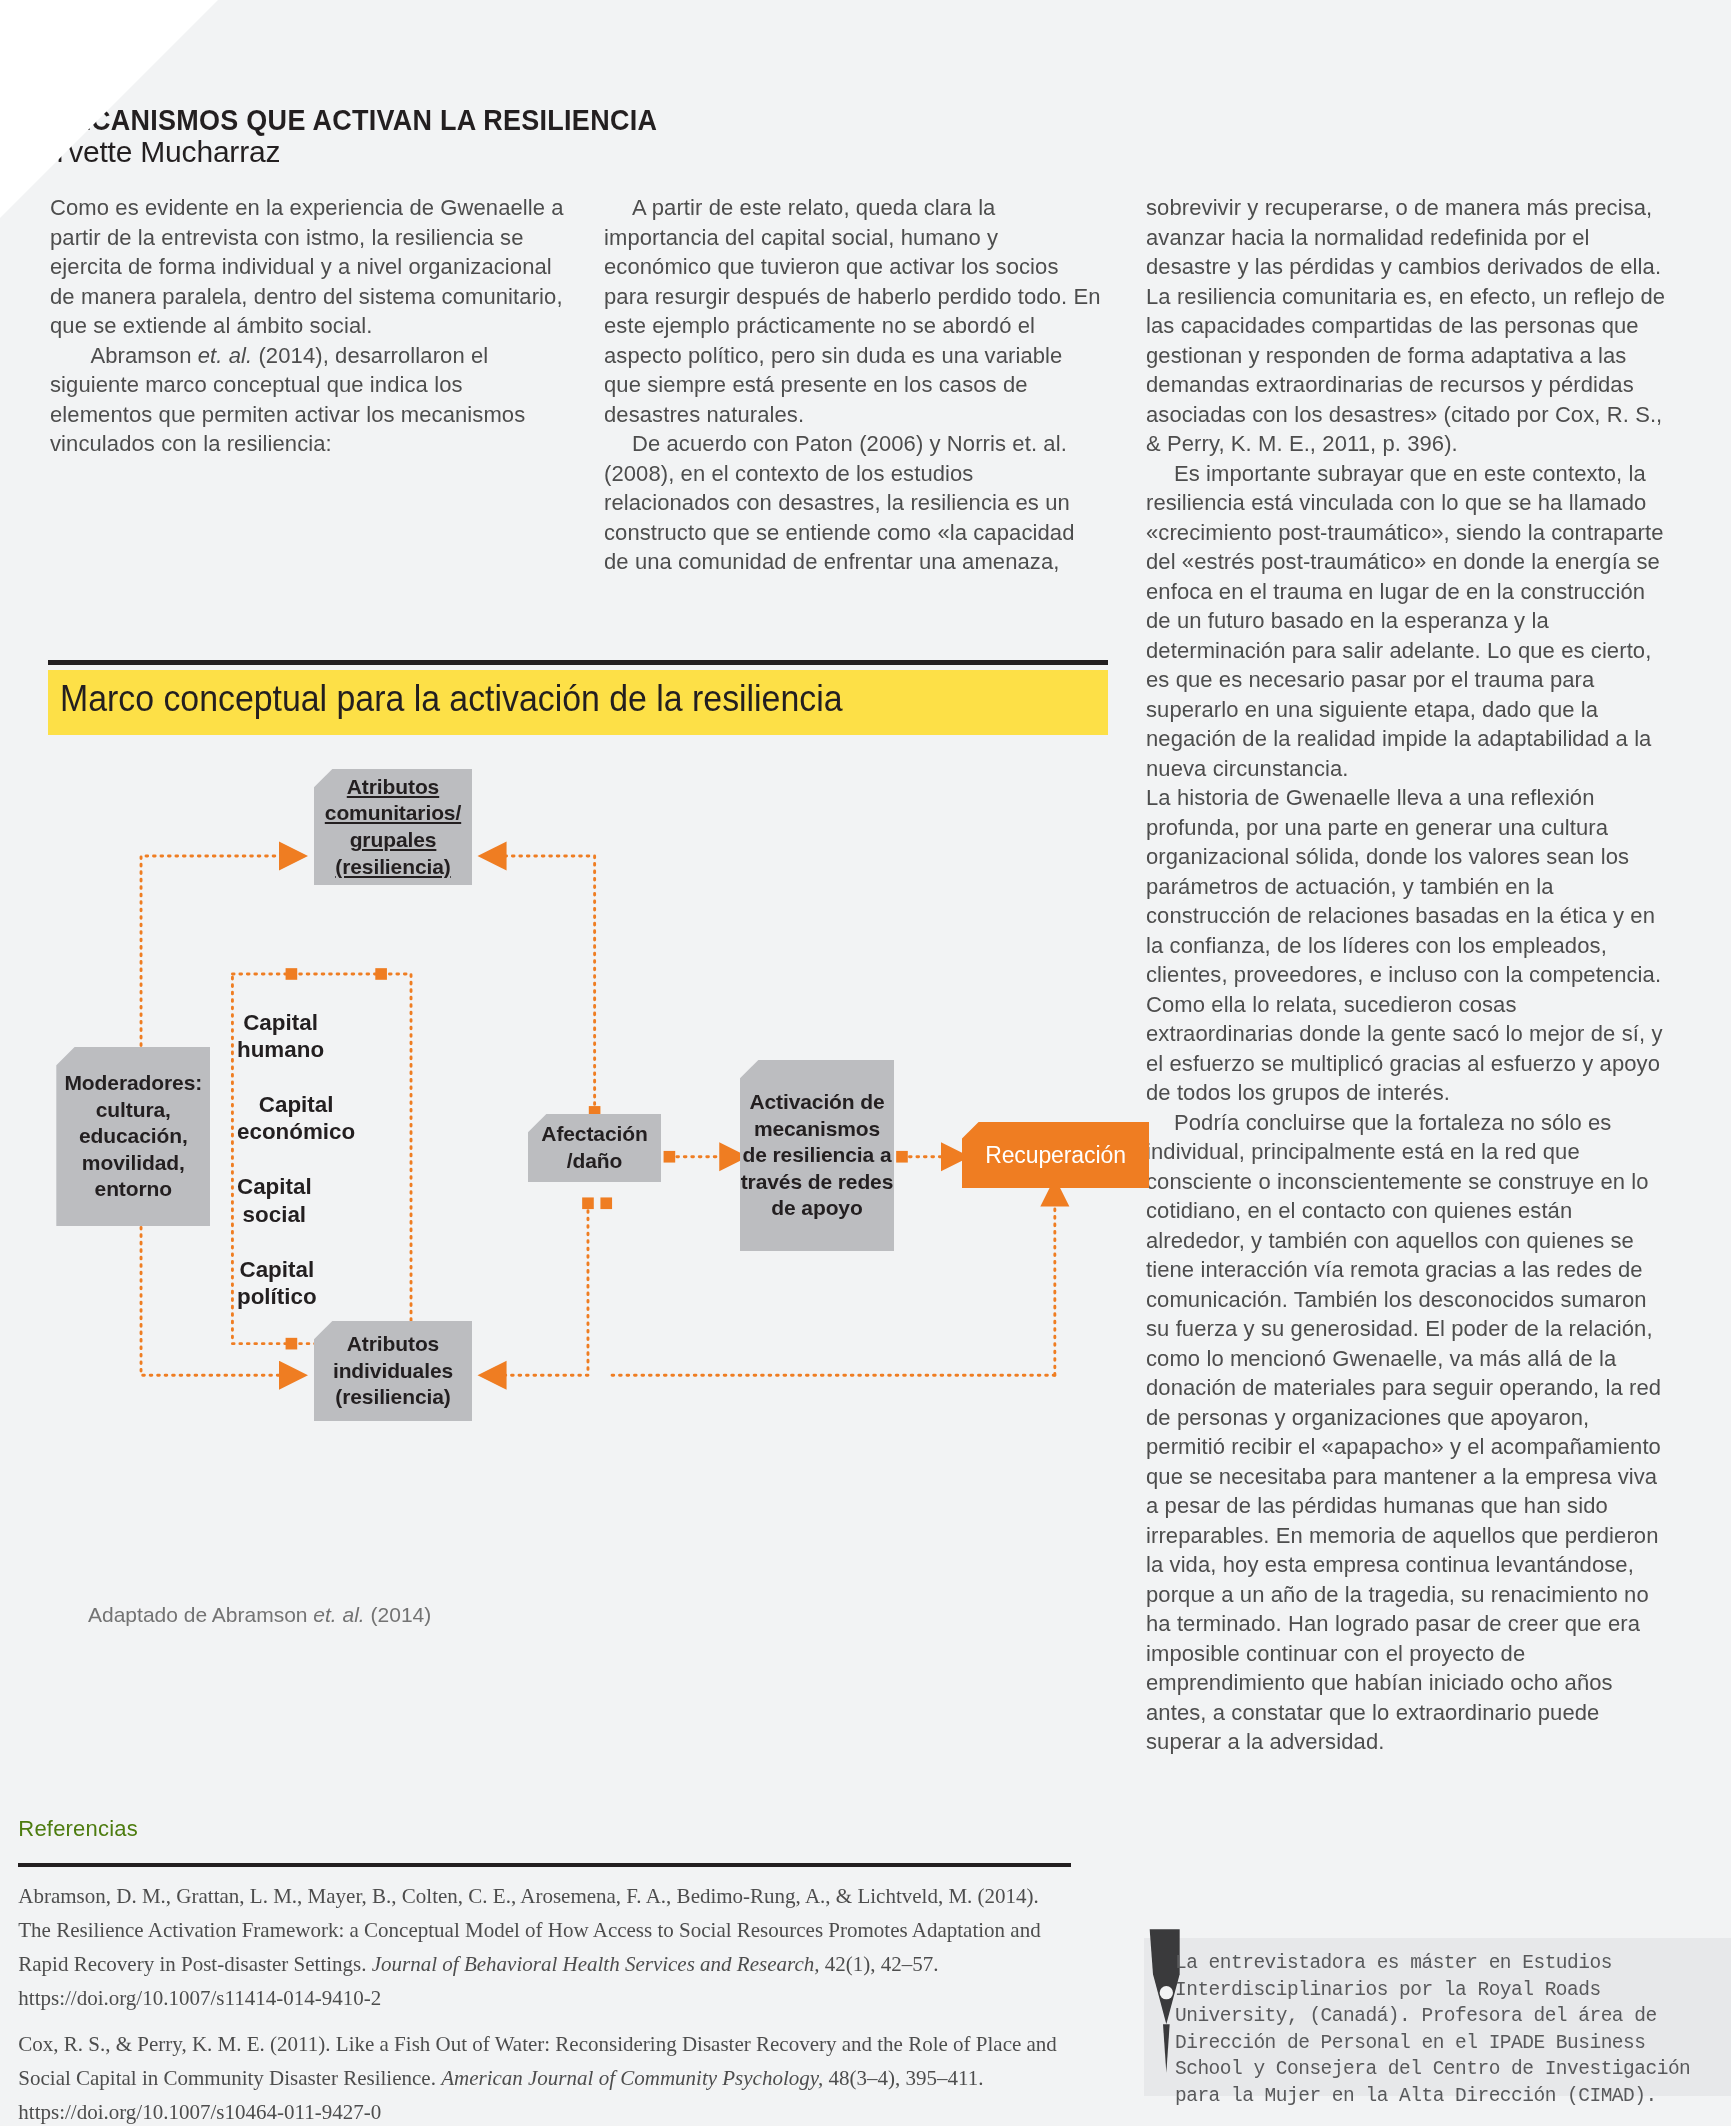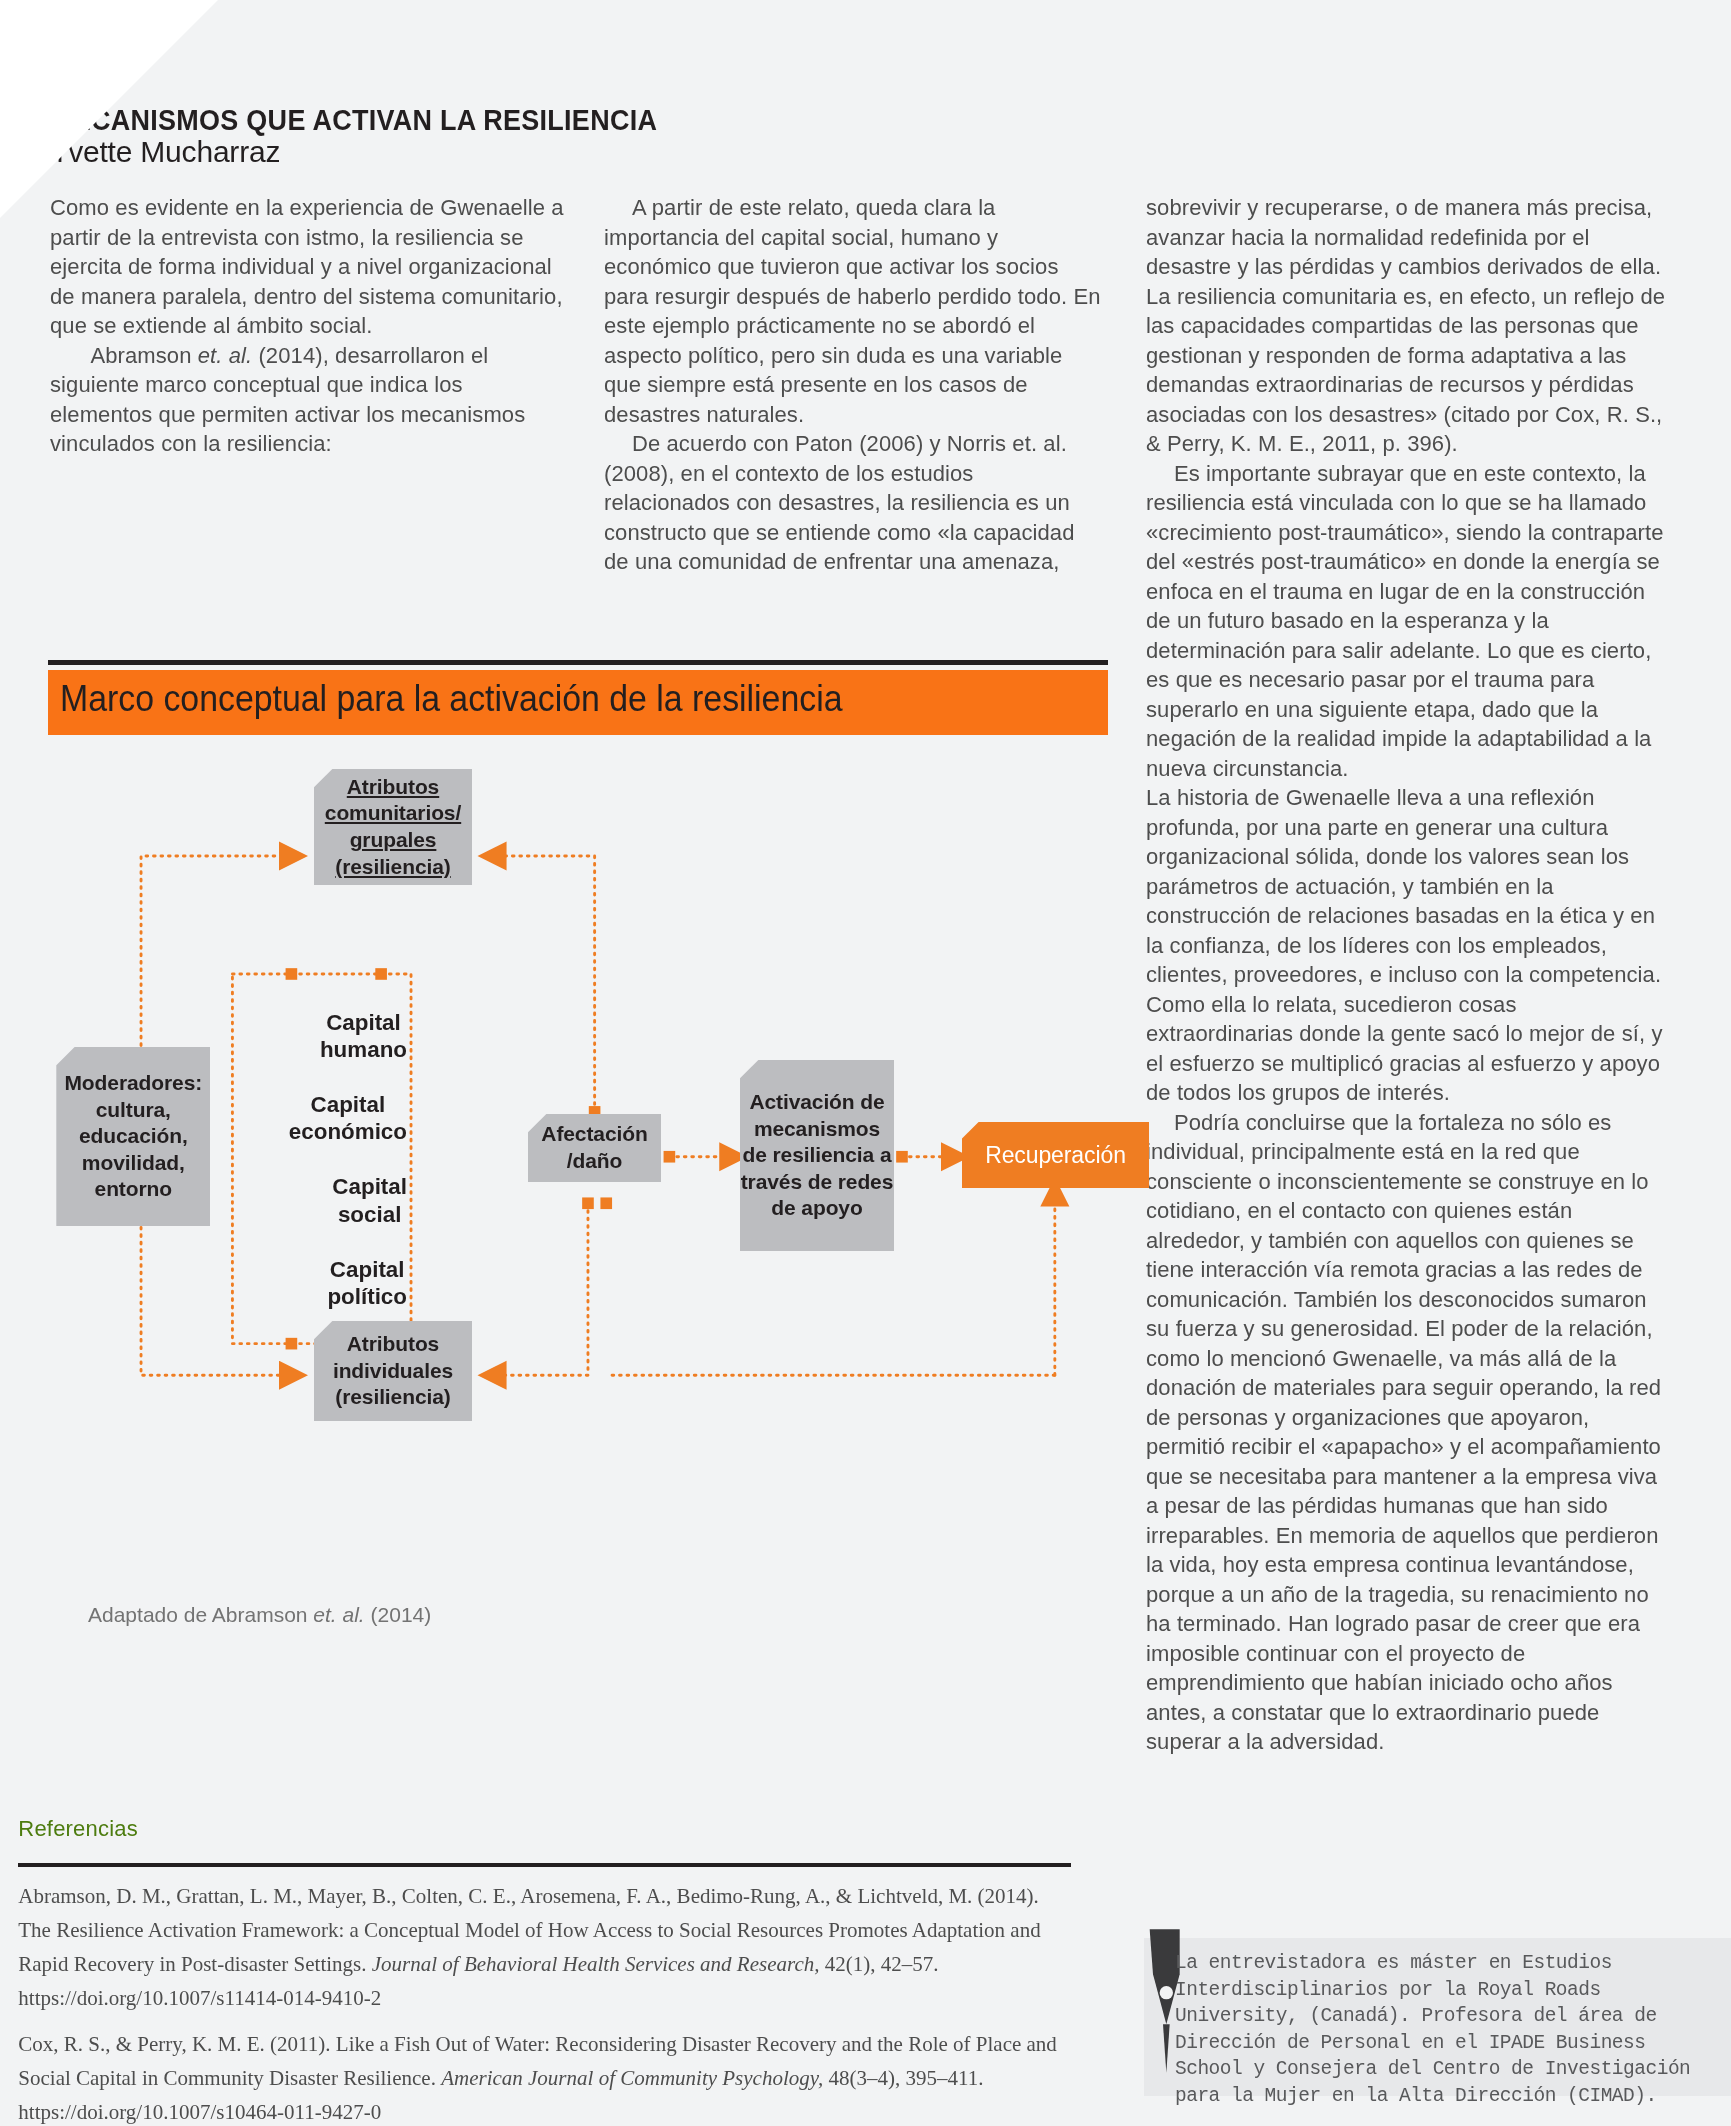--- a/index.html
+++ b/index.html
@@ -37,21 +37,21 @@
   #col1{left:50px;top:193px;width:515px;}
   #col2{left:604px;top:193px;width:498px;}
   #col3{left:1146px;top:193px;width:523px;}
 
   .subhead{font-size:22.4px;font-weight:bold;color:#231f20;margin:0 0 1.7px 0;letter-spacing:0.2px;}
 
   
   #diagram-rule{position:absolute;left:48px;top:660px;width:1060px;height:5px;background:#231f20;}
   #diagram-head{
     position:absolute;left:48px;top:670px;width:1060px;height:65px;
-    background:#f97316;
+    background:#fde047;
   }
   #diagram-head span{
     position:absolute;left:11.6px;top:8.3px;
     font-size:36px;color:#231f20;font-stretch:condensed;
     transform:scaleX(.94);transform-origin:left top;white-space:nowrap;
   }
   #diagram{position:absolute;left:48px;top:748px;width:1060px;height:864px;}
   #diagram svg{position:absolute;left:0;top:0;}
 
   .node{
@@ -66,21 +66,21 @@
   #n-afectacion{left:480px;top:366px;width:133px;height:68px;}
   #n-activacion{left:692px;top:312px;width:154px;height:191px;}
   #n-recuperacion{
     left:914px;top:374px;width:187px;height:66px;
     background:#ef7d22;color:#ffffff;font-weight:normal;font-size:23px;
     clip-path:polygon(16.6px 0, 100% 0, 100% 100%, 0 100%, 0 16.6px);
   }
 
   #capital-list{
     position:absolute;left:189px;top:233px;width:170px;height:357px;
-    display:flex;flex-direction:column;align-items:flex-end;justify-content:space-evenly;
+    display:flex;flex-direction:column;align-items:flex-start;justify-content:space-evenly;
     font-size:22.4px;line-height:27.4px;font-weight:bold;color:#231f20;text-align:center;
   }
   #capital-list div{white-space:pre-line;}
 
   #diagram-caption{
     position:absolute;left:48px;top:1603px;
     font-size:21px;color:#737373;margin-left:40px;
   }
 
   

